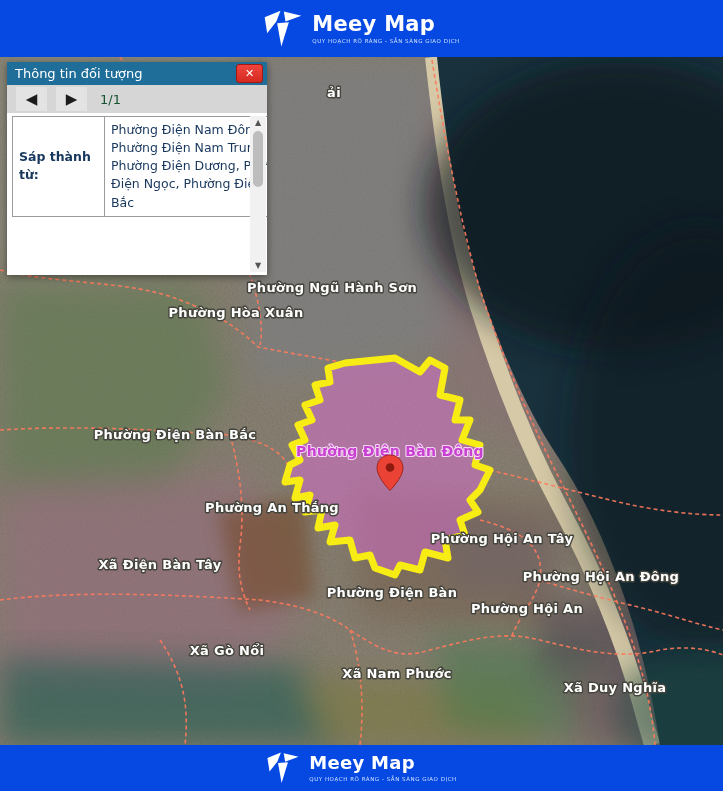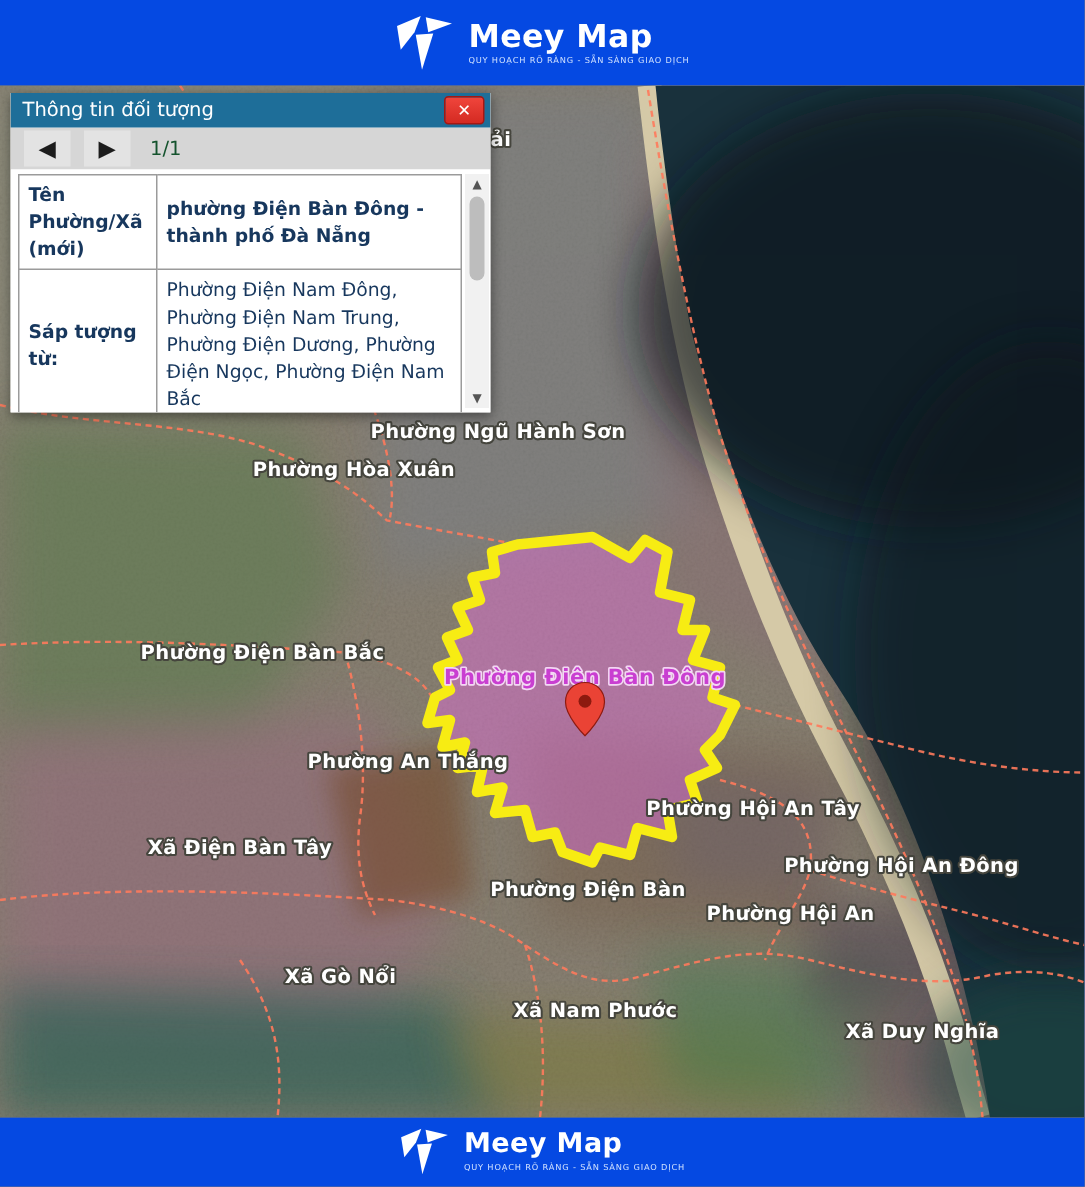--- a/index.html
+++ b/index.html
@@ -19,21 +19,21 @@
 
   
   .map-wrap { position:relative; width:723px; height:688px; overflow:hidden; background:#86806f; }
   .map-wrap svg { display:block; }
   .map-label { font:700 13px "DejaVu Sans",sans-serif; fill:#ffffff; stroke:#45453d; stroke-width:2.8px;
                paint-order:stroke; stroke-linejoin:round; text-anchor:middle; letter-spacing:.3px; }
   .map-label-selected { font:700 14px "DejaVu Sans",sans-serif; fill:#c93fd1; stroke:#f3d7f3; stroke-width:2.2px;
                paint-order:stroke; stroke-linejoin:round; text-anchor:middle; letter-spacing:.3px; }
 
   
-  .info-panel { position:absolute; left:7px; top:5px; width:320px; height:213px; background:#fff;
+  .info-panel { position:absolute; left:7px; top:5px; width:260px; height:213px; background:#fff;
                 box-shadow:0 2px 8px rgba(0,0,0,.45); overflow:hidden; }
   .info-title { height:23px; background:#1e6e99; color:#fff; font-size:13px; display:flex; align-items:center;
                 padding:0 8px; position:relative; }
   .close-btn { position:absolute; right:4px; top:2px; width:27px; height:19px; background:linear-gradient(#f0453c,#d42a22);
                border:1px solid #a51712; border-radius:3px; color:#fff; font-size:11px; font-weight:bold;
                display:flex; align-items:center; justify-content:center; cursor:pointer; }
   .info-nav { height:28px; background:#d6d6d6; display:flex; align-items:center; }
   .nav-btn { width:31px; height:24px; margin-left:9px; background:#e3e3e3; border:none; display:flex; align-items:center;
              justify-content:center; font-size:15px; color:#1c1c1c; cursor:pointer; }
   .page-indicator { margin-left:13px; font-size:13px; color:#14532d; }
@@ -160,25 +160,21 @@
     </div>
     <div class="info-nav">
       <button class="nav-btn">◀</button>
       <button class="nav-btn">▶</button>
       <span class="page-indicator">1/1</span>
     </div>
     <div class="info-body">
       <table class="info-table">
         <tbody id="info-tbody">
             <tr>
-              <td class="lbl">Tên Phường/Xã (mới)</td>
-              <td class="val bold">phường Điện Bàn Đông - thành phố Đà Nẵng</td>
-            </tr>
-            <tr>
-              <td class="lbl">Sáp tượng từ:</td>
+              <td class="lbl">Sáp thành từ:</td>
               <td class="val">Phường Điện Nam Đông, Phường Điện Nam Trung, Phường Điện Dương, Phường Điện Ngọc, Phường Điện Nam Bắc</td>
             </tr>
           </tbody>
       </table>
       <div class="scrollbar">
         <span class="scroll-arrow up">▲</span>
         <div class="scroll-thumb"></div>
         <span class="scroll-arrow down">▼</span>
       </div>
     </div>

